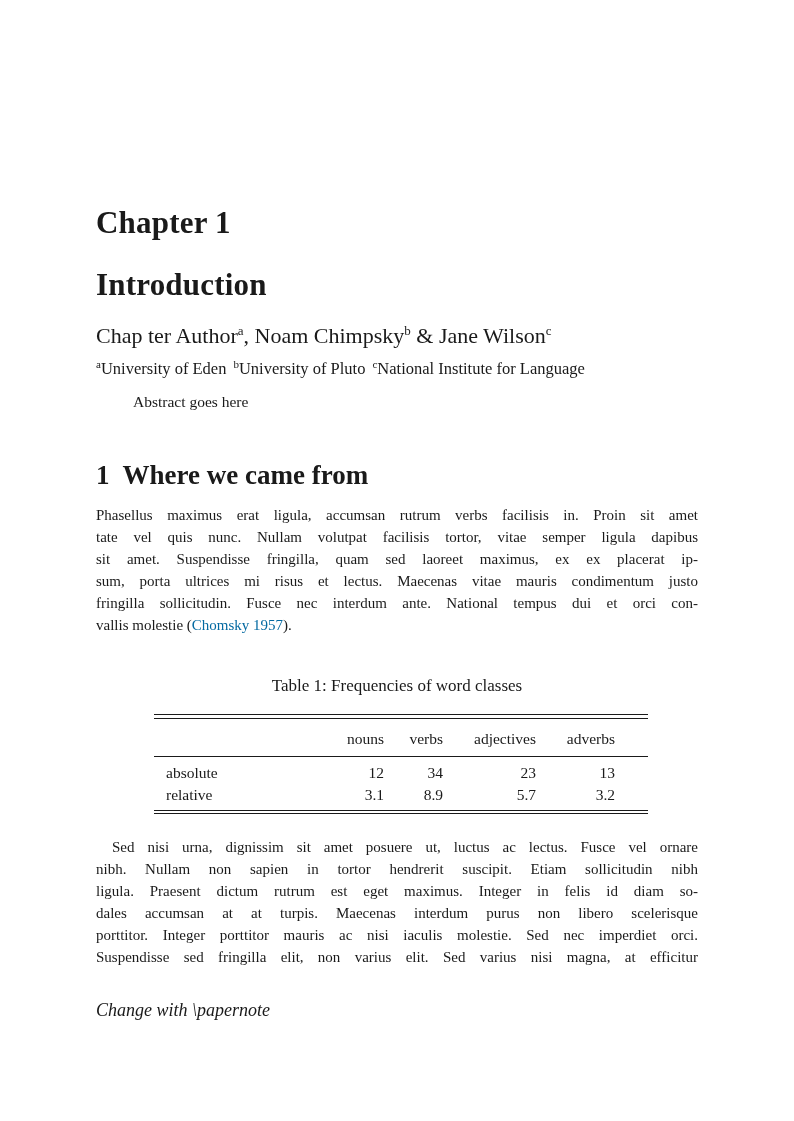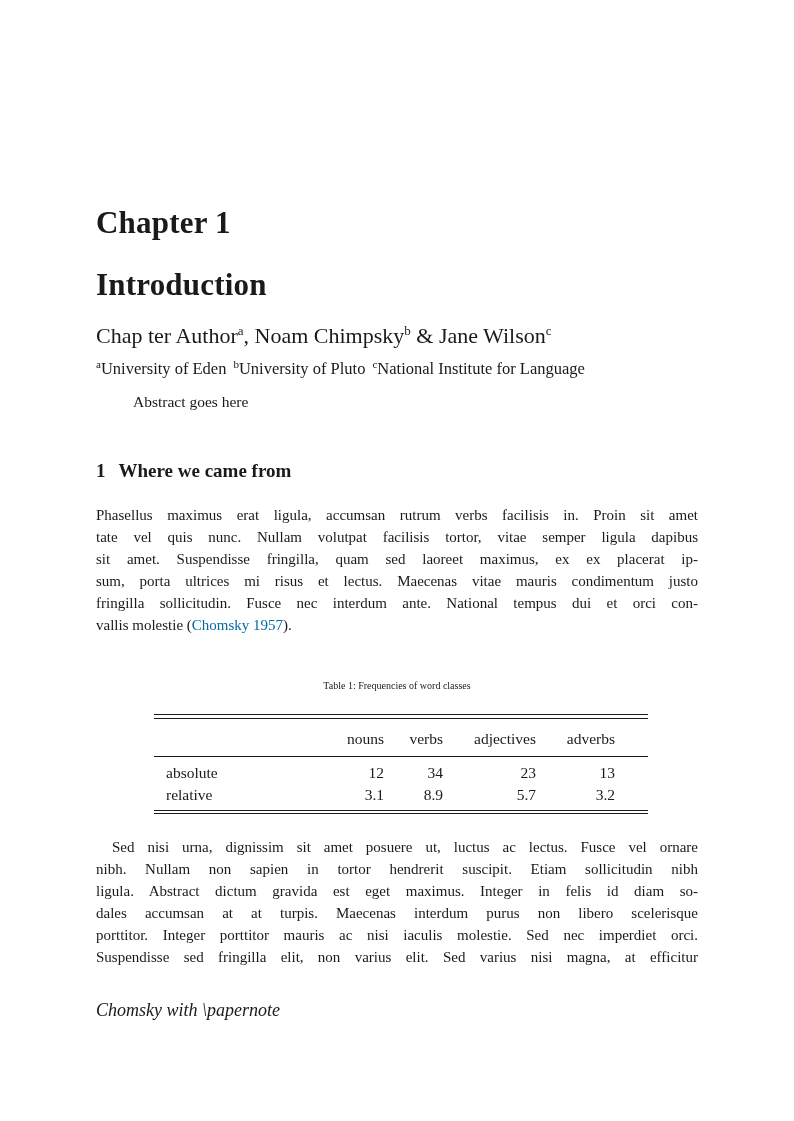--- a/index.html
+++ b/index.html
@@ -43,21 +43,21 @@
   .affil-item { margin-right: 7px; }
 
   #abstract {
     left: 133px; top: 393px;
     font-size: 15.5px;
   }
 
   #section-heading {
     left: 96px; top: 461px;
     margin: 0;
-    font-size: 19px;
+    font-size: 27px;
     font-weight: bold;
     line-height: 1.1;
     white-space: nowrap;
   }
   .section-number { margin-right: 13px; }
 
   .para {
     left: 96px;
     width: 602px;
     font-size: 15px;
@@ -67,21 +67,21 @@
   #paragraph2 { top: 836px; }
   .line { text-align: justify; text-align-last: justify; }
   .line.lastline { text-align-last: left; }
   .line.indent { text-indent: 16px; }
   .cite { text-decoration: none; cursor: pointer; }
 
   #table-caption {
     left: 96px; top: 676px;
     width: 602px;
     text-align: center;
-    font-size: 10px;
+    font-size: 17px;
     line-height: 20px;
   }
 
   #table-block { left: 154px; top: 714px; width: 494px; }
   .rule-double {
     height: 2.5px;
     border-top: 1.5px solid #1a1a1a;
     border-bottom: 1.5px solid #1a1a1a;
   }
   #freq-table {
@@ -181,21 +181,21 @@
           <td class="num last">3.2</td>
         </tr>
       </tbody>
     </table>
     <div class="rule-double"></div>
   </div>
 
   <div id="paragraph2" class="abs para">
     <div class="line indent">Sed nisi urna, dignissim sit amet posuere ut, luctus ac lectus. Fusce vel ornare</div>
     <div class="line">nibh. Nullam non sapien in tortor hendrerit suscipit. Etiam sollicitudin nibh</div>
-    <div class="line">ligula. Abstract dictum gravida est eget maximus. Integer in felis id diam so-</div>
+    <div class="line">ligula. Praesent dictum rutrum est eget maximus. Integer in felis id diam so-</div>
     <div class="line">dales accumsan at at turpis. Maecenas interdum purus non libero scelerisque</div>
     <div class="line">porttitor. Integer porttitor mauris ac nisi iaculis molestie. Sed nec imperdiet orci.</div>
     <div class="line">Suspendisse sed fringilla elit, non varius elit. Sed varius nisi magna, at efficitur</div>
   </div>
 
-  <div id="footer-note" class="abs">Chomsky with \papernote</div>
+  <div id="footer-note" class="abs">Change with \papernote</div>
 
 </div>
 
 </body></html>

